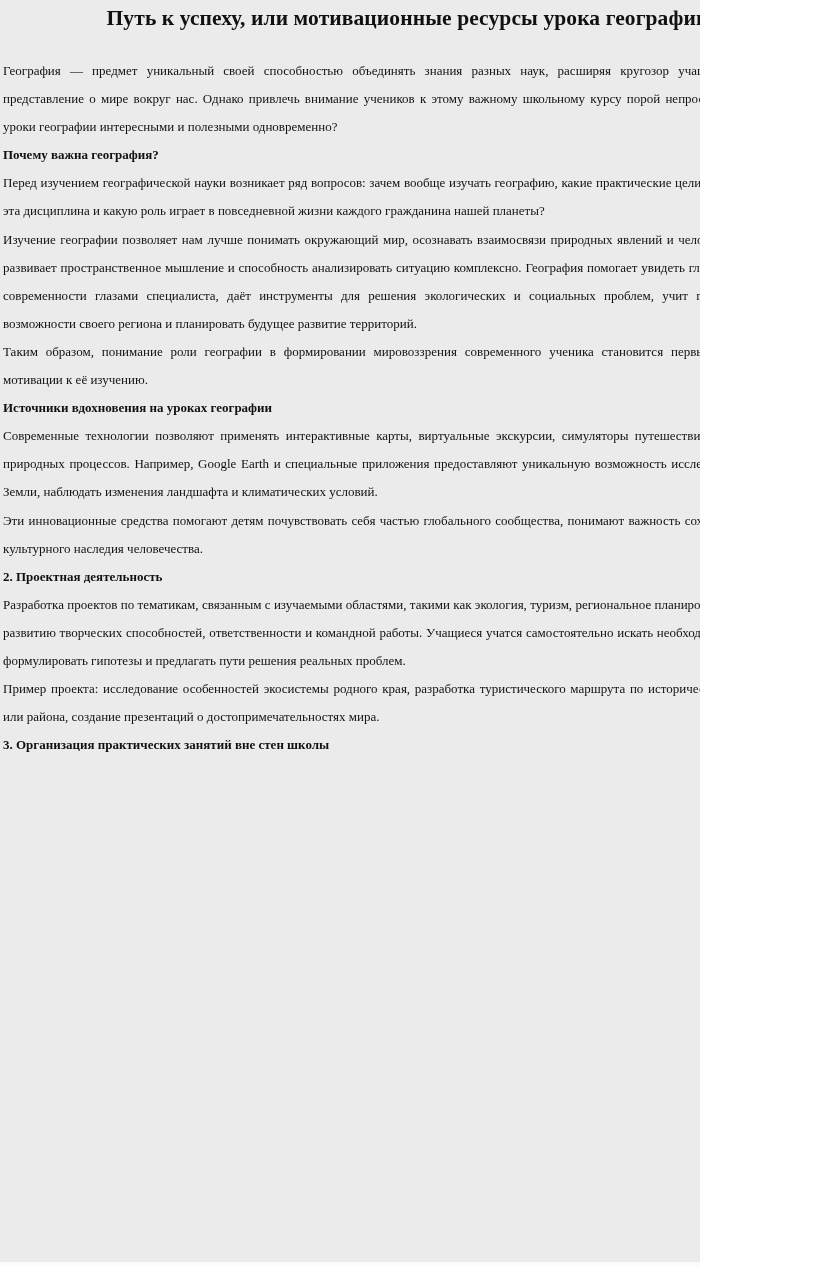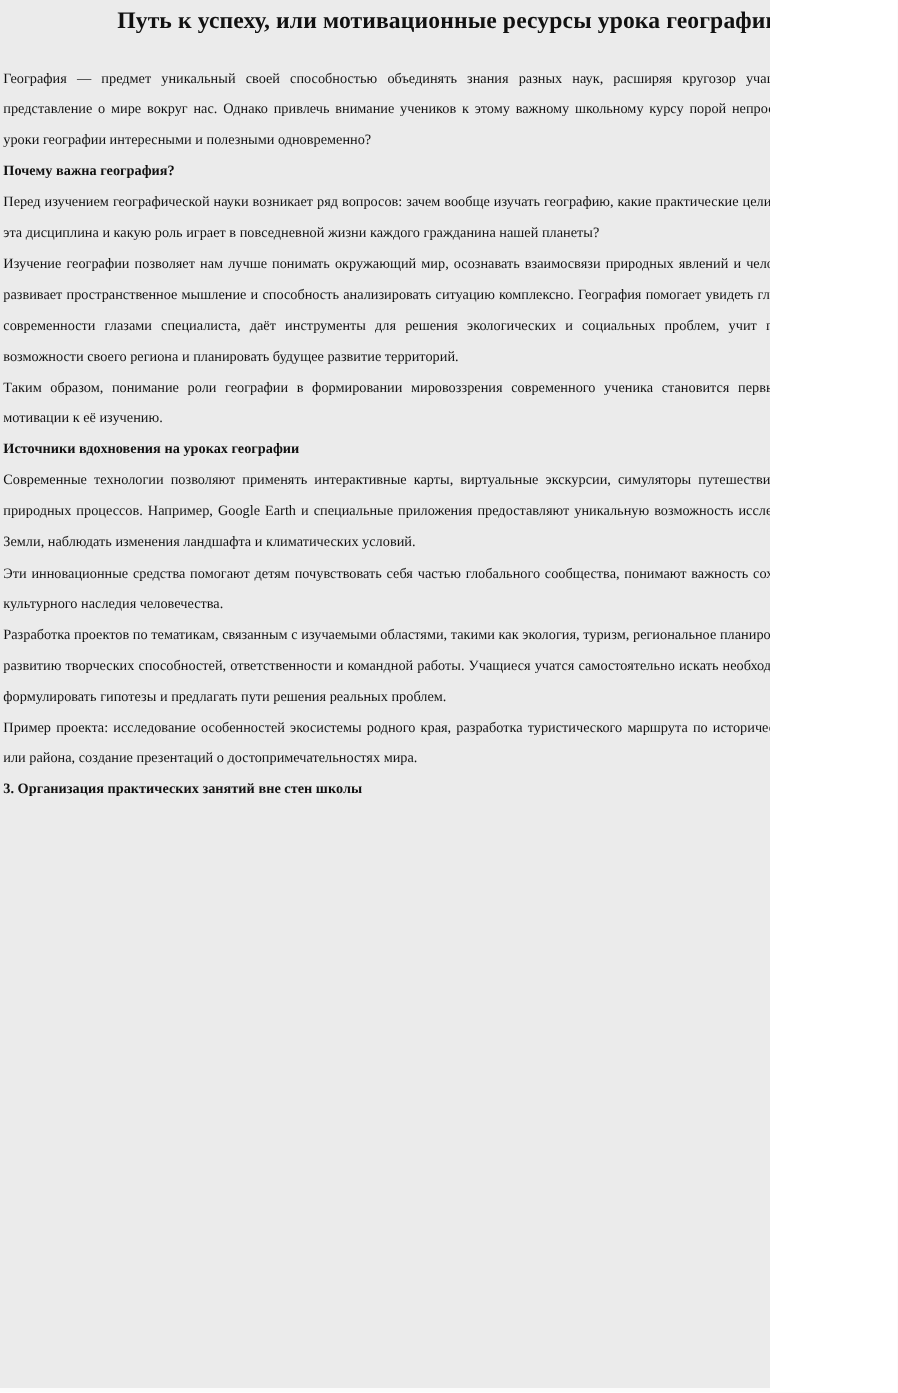--- a/index.html
+++ b/index.html
@@ -64,19 +64,20 @@
     <h1 class="doc-title">Путь к успеху, или мотивационные ресурсы урока географии</h1>
     <div class="doc-body">
         <p class="para">География — предмет уникальный своей способностью объединять знания разных наук, расширяя кругозор учащихся и формируя представление о мире вокруг нас. Однако привлечь внимание учеников к этому важному школьному курсу порой непросто. Как же сделать уроки географии интересными и полезными одновременно?</p>
         <h2 class="heading">Почему важна география?</h2>
         <p class="para">Перед изучением географической науки возникает ряд вопросов: зачем вообще изучать географию, какие практические цели ставит перед собой эта дисциплина и какую роль играет в повседневной жизни каждого гражданина нашей планеты?</p>
         <p class="para">Изучение географии позволяет нам лучше понимать окружающий мир, осознавать взаимосвязи природных явлений и человеческих действий, развивает пространственное мышление и способность анализировать ситуацию комплексно. География помогает увидеть глобальные проблемы современности глазами специалиста, даёт инструменты для решения экологических и социальных проблем, учит грамотно оценивать возможности своего региона и планировать будущее развитие территорий.</p>
         <p class="para">Таким образом, понимание роли географии в формировании мировоззрения современного ученика становится первым важным этапом мотивации к её изучению.</p>
         <h2 class="heading">Источники вдохновения на уроках географии</h2>
         <p class="para">Современные технологии позволяют применять интерактивные карты, виртуальные экскурсии, симуляторы путешествий и моделирования природных процессов. Например, Google Earth и специальные приложения предоставляют уникальную возможность исследовать поверхность Земли, наблюдать изменения ландшафта и климатических условий.</p>
         <p class="para">Эти инновационные средства помогают детям почувствовать себя частью глобального сообщества, понимают важность сохранения природы и культурного наследия человечества.</p>
+        <h2 class="heading">2. Проектная деятельность</h2>
         <p class="para">Разработка проектов по тематикам, связанным с изучаемыми областями, такими как экология, туризм, региональное планирование, способствует развитию творческих способностей, ответственности и командной работы. Учащиеся учатся самостоятельно искать необходимую информацию, формулировать гипотезы и предлагать пути решения реальных проблем.</p>
         <p class="para">Пример проекта: исследование особенностей экосистемы родного края, разработка туристического маршрута по историческим местам города или района, создание презентаций о достопримечательностях мира.</p>
         <h2 class="heading">3. Организация практических занятий вне стен школы</h2>
       </div>
   </div>
   <div class="bottom-strip"></div>
 </div>
 
 </body></html>

